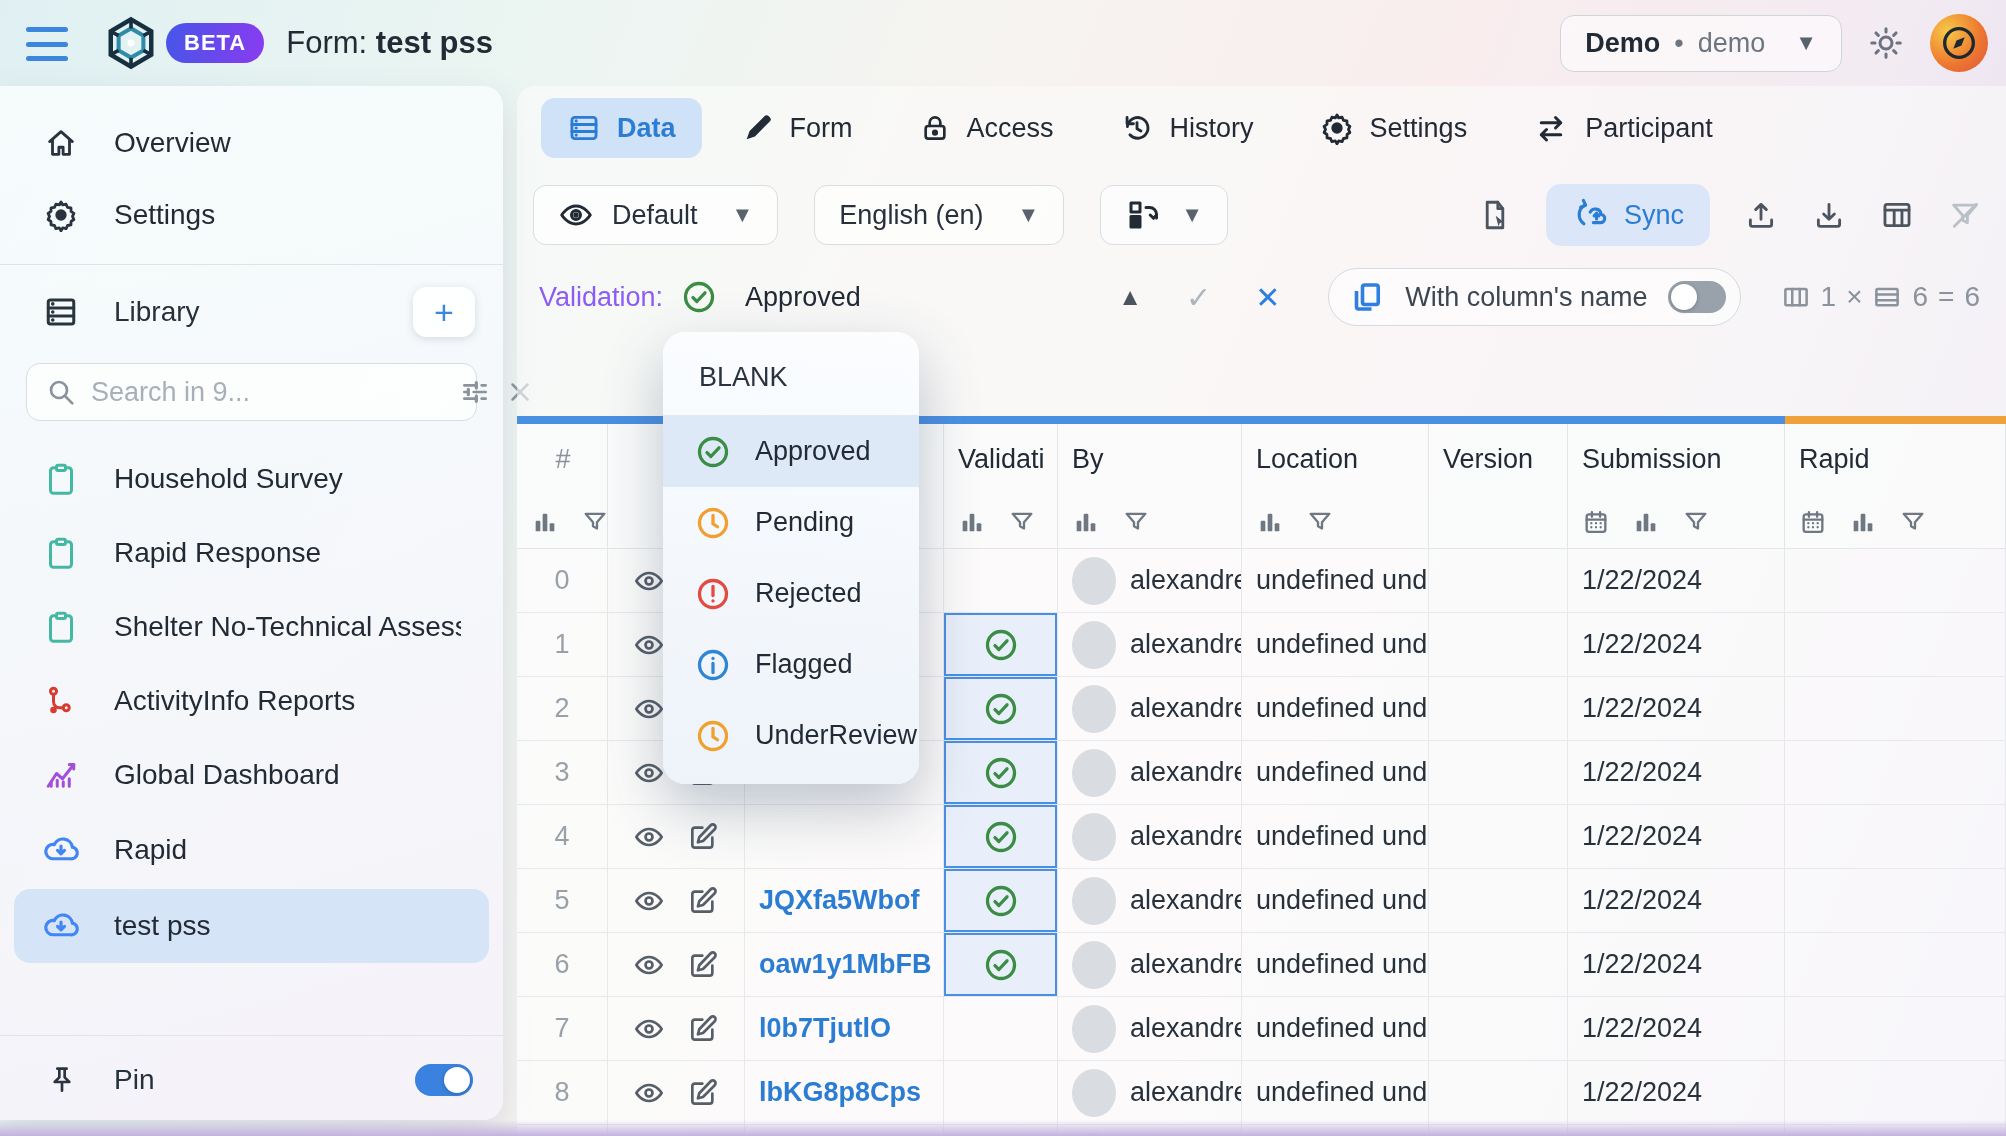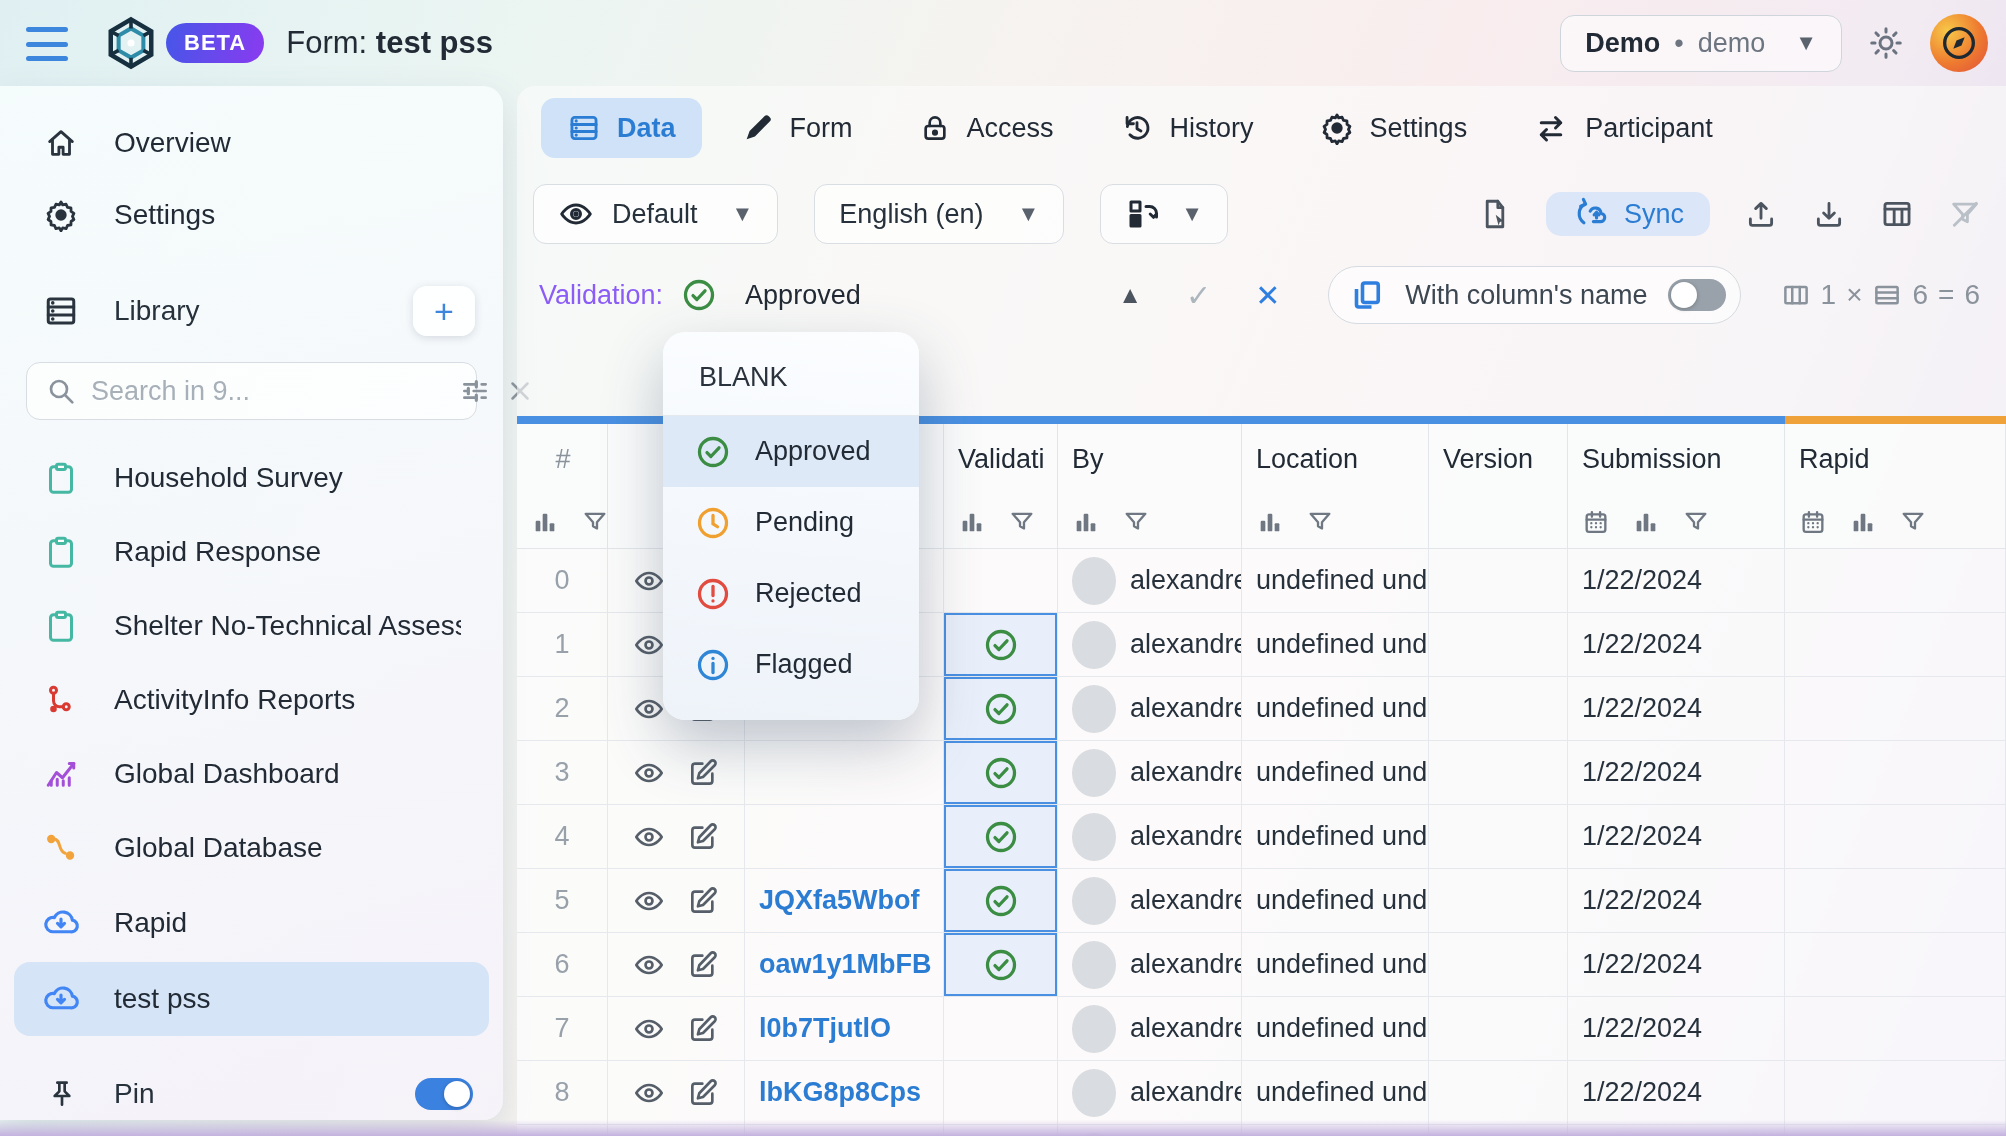--- a/index.html
+++ b/index.html
@@ -60,21 +60,21 @@
   .tab { display:flex; align-items:center; gap:16px; font-size:27px; padding:13px 26px; border-radius:14px; color:#222b35; cursor:pointer; }
   .tab .ic { color:#222b35; }
   .tab.active { background:#cfe2f8; color:#2b7cd3; font-weight:bold; }
   .tab.active .ic { color:#2b7cd3; }
 
   .toolbar { display:flex; align-items:center; padding:26px 24px 0 16px; gap:36px; }
   .tool-pill { display:flex; align-items:center; gap:18px; height:60px; padding:0 24px; border:1px solid #d9dee3; border-radius:13px; background:rgba(255,255,255,.66); font-size:27px; cursor:pointer; }
   .tool-pill .ic { color:#222b35; }
   .tool-right { margin-left:auto; display:flex; align-items:center; gap:34px; }
   .icon-btn { color:#4c555f; cursor:pointer; }
-  .sync-btn { display:flex; align-items:center; gap:14px; background:#dbe7f8; border-radius:15px; height:44px; padding:0 26px; color:#2b7cd3; font-size:27px; cursor:pointer; }
+  .sync-btn { display:flex; align-items:center; gap:14px; background:#dbe7f8; border-radius:15px; height:62px; padding:0 26px; color:#2b7cd3; font-size:27px; cursor:pointer; }
   .muted { color:#b9c0c8; }
 
   .valbar { display:flex; align-items:center; padding:22px 20px 0 22px; gap:18px; }
   .valbar .val-label { font-size:27px; color:#8b5cf6; }
   .valbar .val-value { font-size:27px; color:#222b35; margin-left:10px; }
   .val-ctrls { display:flex; align-items:center; gap:44px; margin-left:auto; margin-right:30px; }
   .val-ctrls .up { color:#4c555f; font-size:24px; cursor:pointer; }
   .val-ctrls .ok { color:#aeb6bd; font-size:30px; cursor:pointer; }
   .val-ctrls .x { color:#2f7fe0; font-size:30px; cursor:pointer; font-weight:bold; }
   .colname-pill { display:flex; align-items:center; gap:20px; border:1px solid #d5dbe0; border-radius:30px; height:58px; padding:0 14px 0 20px; background:rgba(255,255,255,.6); font-size:27px; color:#3c4752; }
@@ -94,21 +94,21 @@
   .td { border-right:1px solid #e5e8ec; display:flex; align-items:center; padding:0 14px; font-size:27px; overflow:hidden; white-space:nowrap; }
   .td.num { justify-content:center; color:#98a1aa; }
   .td.actions { gap:22px; color:#565f69; justify-content:center; }
   .td.actions .ic { cursor:pointer; }
   .td.id { color:#2b7cd3; font-weight:bold; }
   .td.val { justify-content:center; }
   .td.val.sel { box-shadow:inset 0 0 0 2px #4a90e2; background:#e9effa; }
   .td .avatar-sm { width:44px; height:48px; border-radius:50%; background:#d9dce0; flex:0 0 44px; margin-right:14px; }
 
   
-  .menu { position:absolute; left:663px; top:332px; width:256px; height:388px;
+  .menu { position:absolute; left:663px; top:332px; width:256px; height:452px;
     background:linear-gradient(185deg,#fbfdff 0%,#f3f7fc 60%,#eef3f9 100%);
     border-radius:22px; box-shadow:0 24px 60px rgba(50,70,100,.30); z-index:30; overflow:hidden; }
   .menu-head { font-size:27px; color:#2a333d; padding:30px 0 22px 36px; border-bottom:1px solid #e4e9ee; cursor:pointer; }
   .menu-item { display:flex; align-items:center; gap:24px; height:71px; padding:0 20px 0 32px; font-size:27px; color:#222b35; cursor:pointer; }
   .menu-item.active { background:#dde9f7; }
   .menu-item .ic { flex:0 0 36px; }
 
   .bottom-band { position:absolute; left:0; right:0; bottom:0; height:16px;
     background:linear-gradient(180deg,rgba(200,184,228,0),#c3b2de); z-index:40; pointer-events:none; }
 </style>
@@ -256,30 +256,20 @@
         <span class="ic" style="color: rgb(163, 79, 216);">
           <svg width="36" height="36" viewBox="0 0 24 24" fill="none" stroke="currentColor" stroke-width="2" stroke-linecap="round" stroke-linejoin="round">
             <path d="M3.5 19.5 9 11l4 3.5L20.5 5"></path>
             <path d="M17.5 5h3v3"></path>
             <path d="M5.5 19.5v-3M9.5 19.5v-4M13.5 19.5v-3M17.5 19.5v-5"></path>
           </svg>
         </span>
         <span style="white-space: nowrap; overflow: hidden;">Global Dashboard</span>
       </div>
       <div class="side-item">
-        <span class="ic" style="color: rgb(242, 163, 60);">
-          <svg width="36" height="36" viewBox="0 0 24 24" fill="none" stroke="currentColor" stroke-width="2" stroke-linecap="round" stroke-linejoin="round">
-            <circle cx="5.5" cy="6" r="1.8" fill="currentColor"></circle>
-            <circle cx="18" cy="17" r="1.8" fill="currentColor"></circle>
-            <path d="M7.3 6c5 0 2.5 8.5 7.5 9.5"></path>
-          </svg>
-        </span>
-        <span style="white-space: nowrap; overflow: hidden;">Global Database</span>
-      </div>
-      <div class="side-item">
         <span class="ic" style="color: rgb(66, 133, 244);">
           <svg width="38" height="38" viewBox="0 0 24 24" fill="none" stroke="currentColor" stroke-width="2" stroke-linecap="round" stroke-linejoin="round">
             <path d="M7 17.5a4.5 4.5 0 1 1 .8-8.9 6 6 0 0 1 11.4 1.6A3.4 3.4 0 0 1 18 17.5H7z"></path>
             <path d="M12 9.5v4.5M9.8 12.2l2.2 2.2 2.2-2.2"></path>
           </svg>
         </span>
         <span style="white-space: nowrap; overflow: hidden;">Rapid</span>
       </div>
       <div class="side-item active">
         <span class="ic" style="color: rgb(66, 133, 244);">

